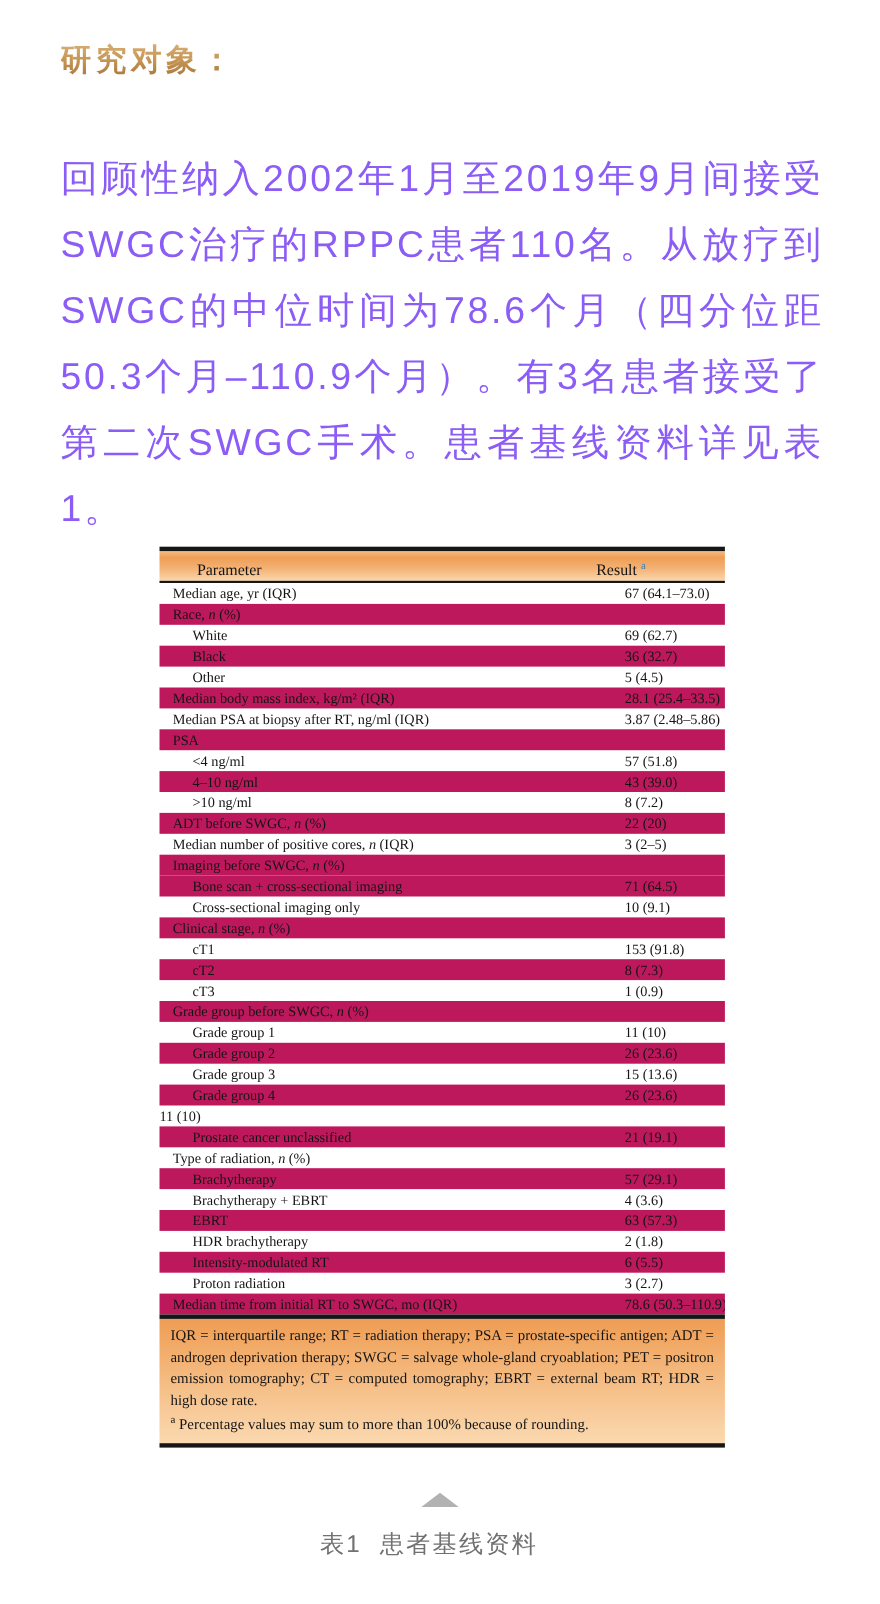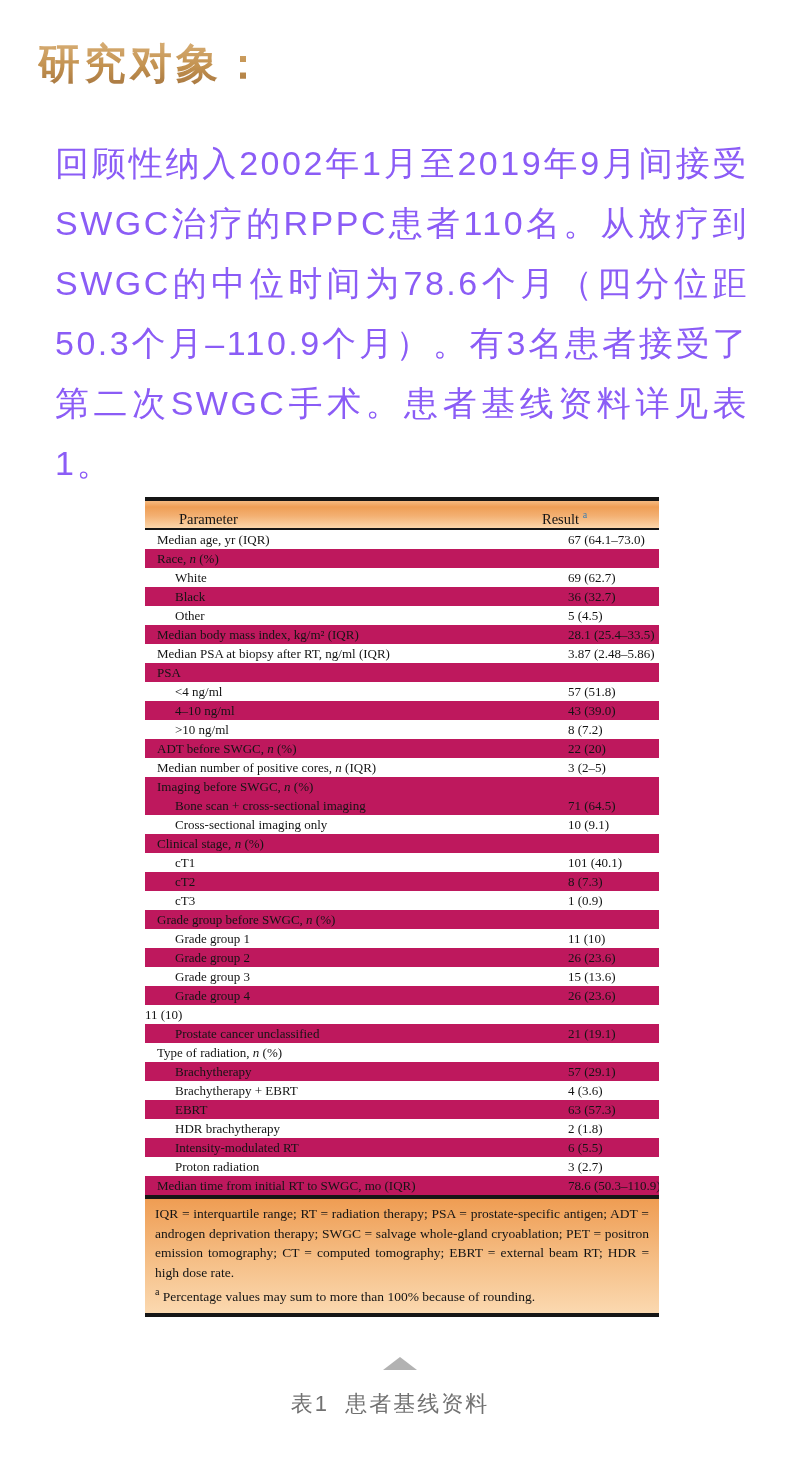--- a/index.html
+++ b/index.html
@@ -6,22 +6,22 @@
   body {
     width:800px; height:1458px;
     background:#ffffff;
     position:relative;
     font-family:"Liberation Sans", sans-serif;
     overflow:hidden;
   }
 
   
   .heading {
-    position:absolute; left:38px; top:36px;
-    font-size:42px; font-weight:700; letter-spacing:4px;
+    position:absolute; left:55px; top:36px;
+    font-size:28px; font-weight:700; letter-spacing:4px;
     color:#b98a56;
   }
   @supports (-webkit-background-clip: text) {
     .heading {
       background:linear-gradient(180deg,#dcb47d 0%, #c2914f 55%, #a0703d 100%);
       -webkit-background-clip:text; background-clip:text;
       color:transparent;
     }
   }
 
@@ -164,21 +164,21 @@
       <div class="t-row indent">
         <span class="label">Cross-sectional imaging only</span>
         <span class="value">10 (9.1)</span>
       </div>
       <div class="t-row gray">
         <span class="label">Clinical stage, <i>n</i> (%)</span>
         <span class="value"></span>
       </div>
       <div class="t-row indent">
         <span class="label">cT1</span>
-        <span class="value">101 (40.1)</span>
+        <span class="value">153 (91.8)</span>
       </div>
       <div class="t-row gray indent">
         <span class="label">cT2</span>
         <span class="value">8 (7.3)</span>
       </div>
       <div class="t-row indent">
         <span class="label">cT3</span>
         <span class="value">1 (0.9)</span>
       </div>
       <div class="t-row gray">

